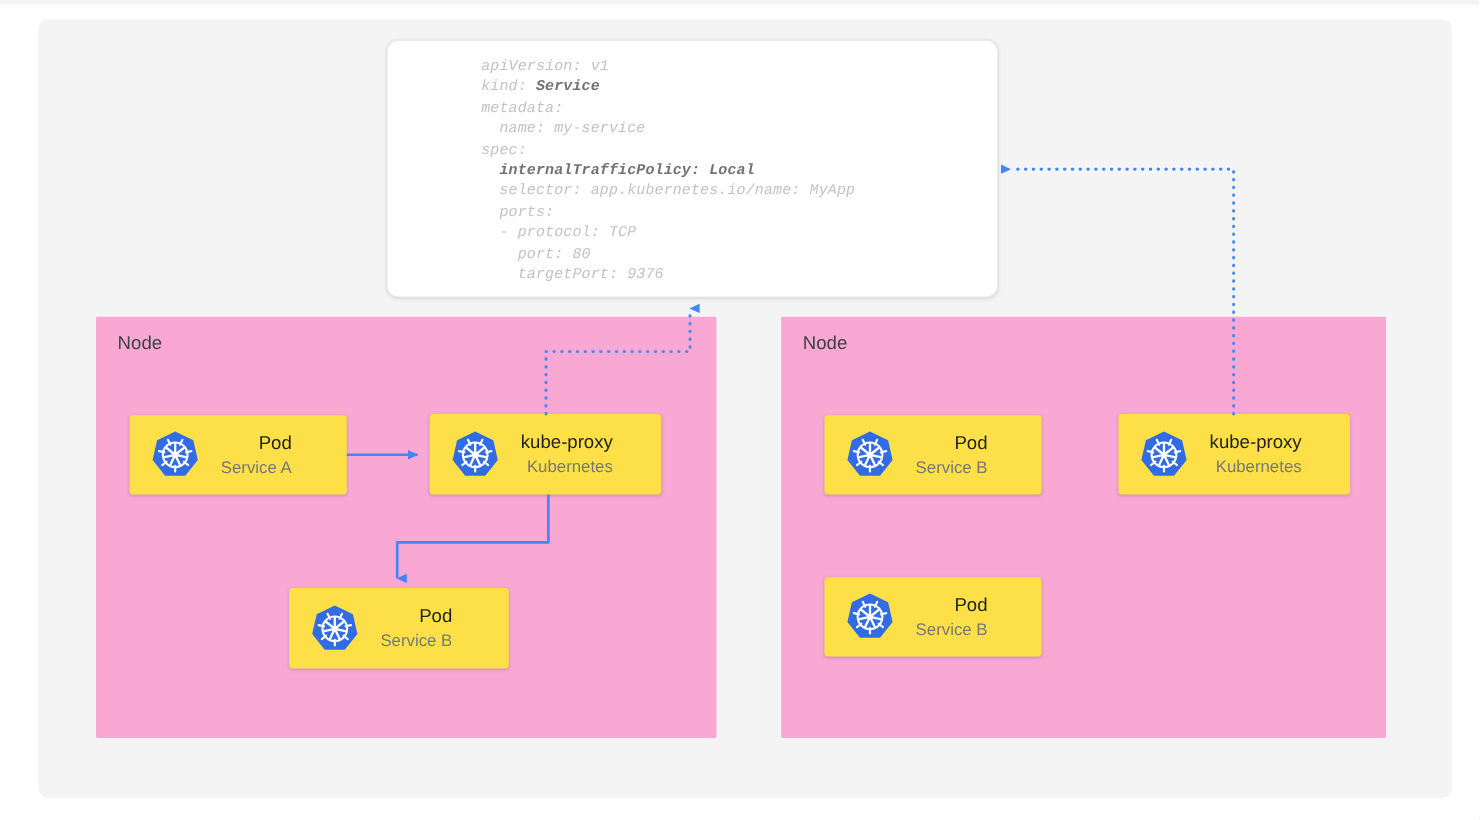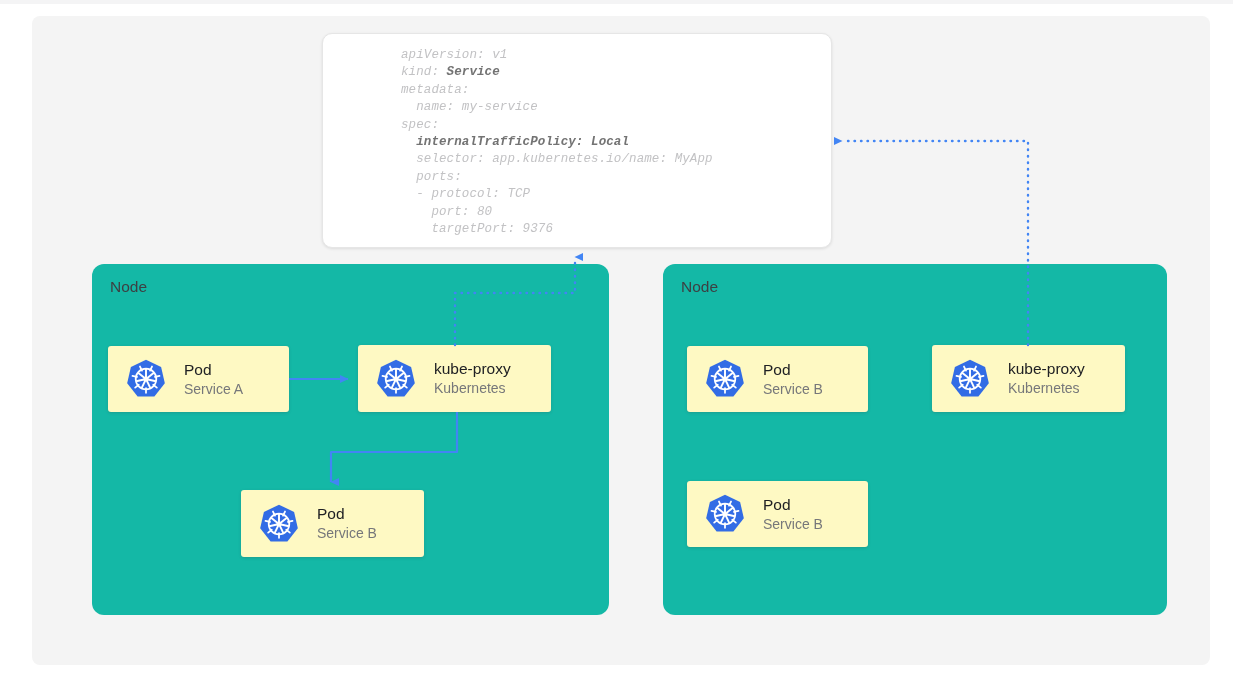--- a/index.html
+++ b/index.html
@@ -68,45 +68,45 @@
     white-space: pre;
     letter-spacing: 0.1px;
   }
 
   .yaml-line { display: block; height: 17.4px; }
   .yaml-line .bold { font-weight: bold; color: #737373; }
 
   
   .node-panel {
     position: absolute;
-    background: #14b8a6;
-    border-radius: 12px;
-    margin-left: 12px;
+    background: #f9a8d4;
+    border-radius: 1px;
   }
   #node-left  { left: 80px;  top: 264px; width: 517px; height: 351px; }
   #node-right { left: 651px; top: 264px; width: 504px; height: 351px; }
 
   .node-label {
     position: absolute;
     left: 18px;
     top: 14px;
     font-size: 15.5px;
     color: #3c4043;
     font-family: "Liberation Sans", sans-serif;
   }
 
   
   .entity {
     position: absolute;
-    background: #fef9c3;
+    background: #fde047;
     border-radius: 3px;
     box-shadow: 0 1px 3px rgba(60,64,67,0.22);
     box-sizing: border-box;
     display: flex;
     align-items: center;
+    text-align: right;
   }
 
   .entity .logo {
     width: 42px;
     height: 42px;
     margin-left: 17px;
     flex: 0 0 auto;
   }
 
   .entity .labels {

